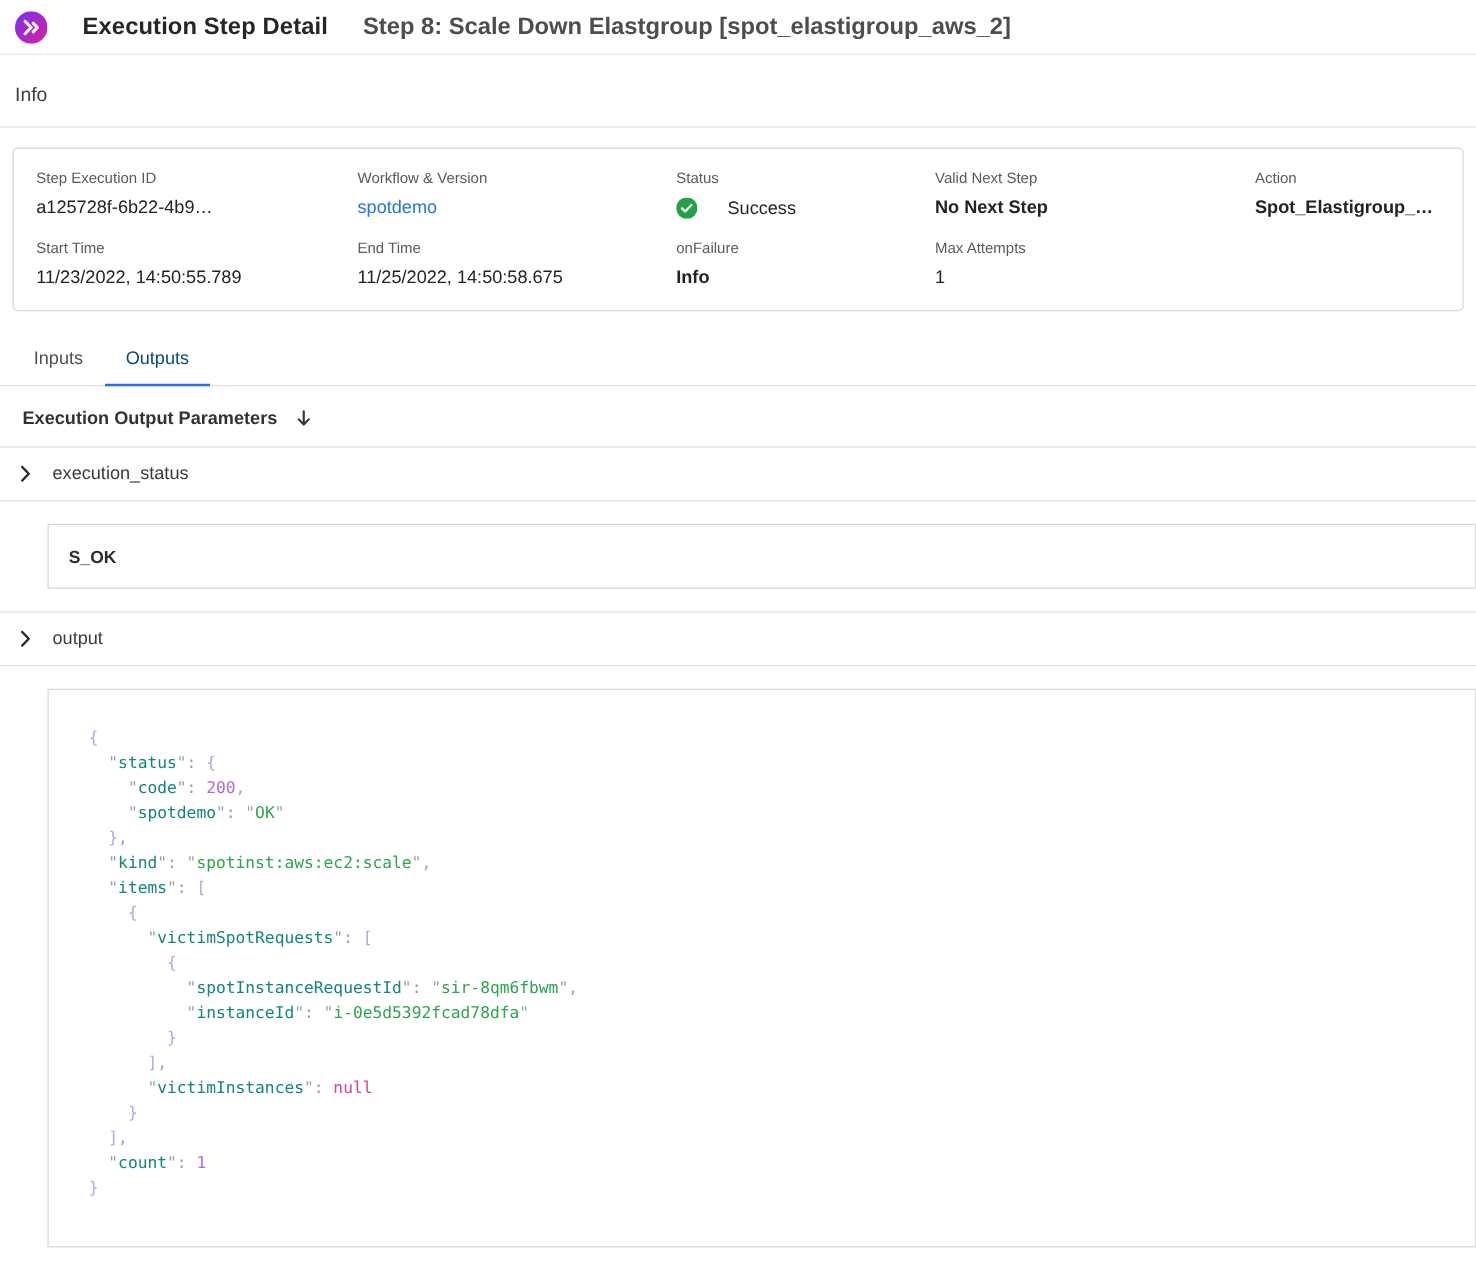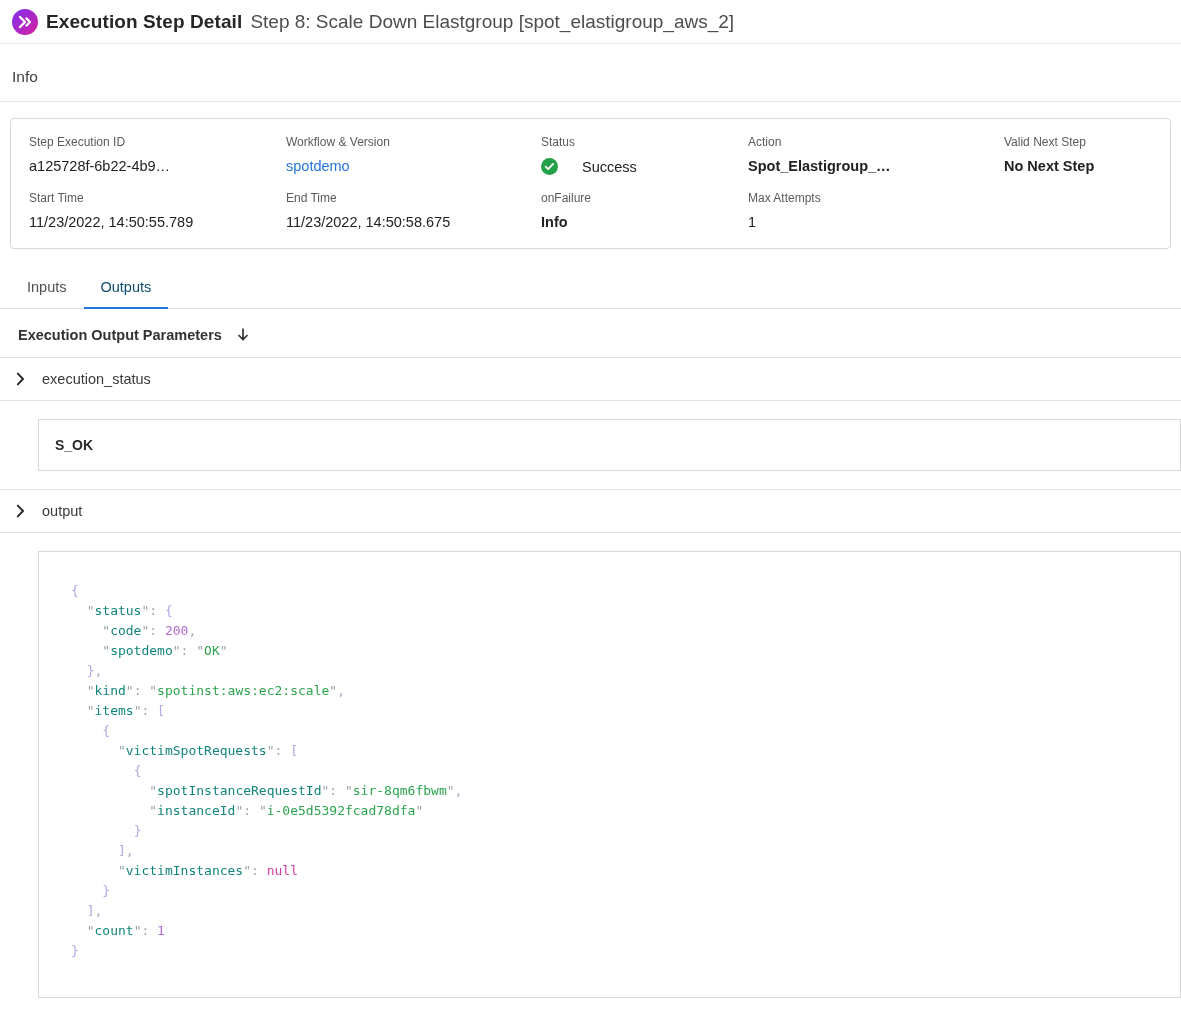--- a/index.html
+++ b/index.html
@@ -5,28 +5,28 @@
   * { margin: 0; padding: 0; box-sizing: border-box; }
   html, body { background: #ffffff; }
   body {
     width: 1181px; height: 1018px; overflow: hidden;
     font-family: "Liberation Sans", "DejaVu Sans", sans-serif;
     color: #1f1f1f;
   }
 
   
   .topbar {
-    display: flex; align-items: center; gap: 8px;
+    display: flex; align-items: center; gap: 28px;
     height: 44px; padding: 0 12px;
     border-bottom: 1px solid #e8e8e8;
     background: #fff;
   }
   .brand { width: 26px; height: 26px; display: inline-flex; flex: 0 0 auto; }
   .title { font-size: 19px; font-weight: 700; color: #262626; letter-spacing: .1px; }
-  .subtitle { font-size: 19px; font-weight: 400; color: #4d4d4d; }
+  .subtitle { font-size: 19px; font-weight: 700; color: #4d4d4d; }
 
   
   .info-heading {
     padding: 24px 12px 15px;
     font-size: 15.5px; color: #3d3d3d;
     border-bottom: 1px solid #e3e3e3;
   }
 
   
   .info-card {
@@ -140,37 +140,37 @@
           <svg width="17" height="17" viewBox="0 0 16 16">
             <circle cx="8" cy="8" r="8" fill="#24a148"></circle>
             <path d="M4.4 8.2 l2.3 2.3 4.7 -4.9" stroke="#fff" stroke-width="1.7" fill="none" stroke-linecap="round" stroke-linejoin="round"></path>
           </svg>
         </span>
         <span>Success</span>
       </div>
     </div>
 
     <div class="field">
+      <div class="field-label">Valid Next Step</div>
+      <div class="field-value strong">No Next Step</div>
+    </div>
+
+    <div class="field">
       <div class="field-label">Action</div>
       <div class="field-value strong">Spot_Elastigroup_…</div>
     </div>
 
     <div class="field">
-      <div class="field-label">Valid Next Step</div>
-      <div class="field-value strong">No Next Step</div>
-    </div>
-
-    <div class="field">
       <div class="field-label">Start Time</div>
       <div class="field-value">11/23/2022, 14:50:55.789</div>
     </div>
 
     <div class="field">
       <div class="field-label">End Time</div>
-      <div class="field-value">11/23/2022, 14:50:58.675</div>
+      <div class="field-value">11/25/2022, 14:50:58.675</div>
     </div>
 
     <div class="field">
       <div class="field-label">onFailure</div>
       <div class="field-value strong">Info</div>
     </div>
 
     <div class="field">
       <div class="field-label">Max Attempts</div>
       <div class="field-value">1</div>

